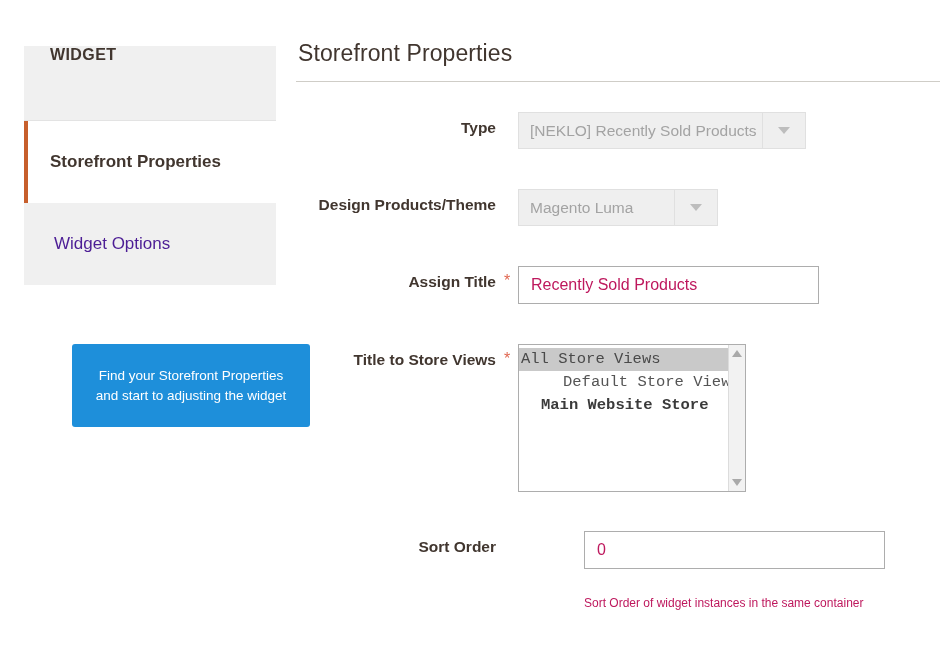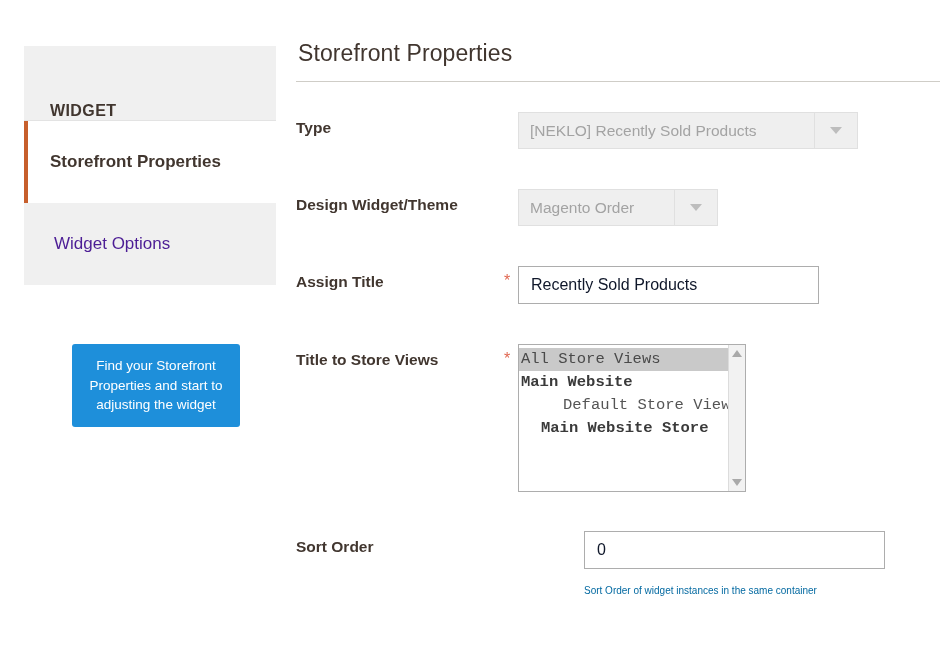--- a/index.html
+++ b/index.html
@@ -21,21 +21,21 @@
     position: absolute;
     left: 24px;
     top: 46px;
     width: 252px;
     background: #f0f0f0;
     box-sizing: border-box;
   }
   #sidebar-header {
     height: 75px;
     display: flex;
-    align-items: flex-end;
+    align-items: flex-start;
     padding-left: 26px;
     border-bottom: 1px solid #e3e3e3;
     box-sizing: border-box;
   }
   #sidebar-header .title {
     font-size: 16px;
     font-weight: bold;
     color: #41362f;
     letter-spacing: 0.4px;
   }
@@ -57,21 +57,21 @@
     font-weight: bold;
     padding-left: 22px;
   }
   .side-item .label { line-height: 1.2; }
 
   
   #callout {
     position: absolute;
     left: 72px;
     top: 344px;
-    width: 168px;
+    width: 238px;
     height: 83px;
     background: #1e8fda;
     border-radius: 3px;
     box-sizing: border-box;
     display: flex;
     align-items: center;
     justify-content: center;
   }
   #callout .callout-text {
     color: #ffffff;
@@ -107,20 +107,21 @@
 
   
   .form-row {
     position: absolute;
     left: 0;
     display: flex;
     align-items: flex-start;
   }
   .field-label {
     width: 200px;
+    text-align: right;
     font-size: 15.5px;
     font-weight: bold;
     color: #41362f;
     padding-top: 7px;
     box-sizing: border-box;
     white-space: nowrap;
   }
   .req-star {
     display: inline-block;
     width: 22px;
@@ -171,21 +172,21 @@
   
   .text-input {
     height: 38px;
     border: 1px solid #adadad;
     background: #ffffff;
     box-sizing: border-box;
     display: flex;
     align-items: center;
     padding: 17px 12px;
     font-size: 16px;
-    color: #0f172a;
+    color: #be185d;
   }
 
   
   .multi-wrap {
     width: 228px;
     height: 148px;
     border: 1px solid #adadad;
     background: #ffffff;
     box-sizing: border-box;
     display: flex;
@@ -232,23 +233,23 @@
     border-bottom: 7px solid #a9a9a9;
   }
   .sb-down {
     width: 0; height: 0;
     border-left: 5px solid transparent;
     border-right: 5px solid transparent;
     border-top: 7px solid #a9a9a9;
   }
 
   .help-note {
-    font-size: 10px;
-    color: #0369a1;
-    margin-top: 16px;
+    font-size: 12px;
+    color: #be185d;
+    margin-top: 27px;
     white-space: nowrap;
   }
 </style>
 </head>
 <body>
 
 <div id="sidebar">
   <div id="sidebar-header">
     <span class="title">WIDGET</span>
   </div>
@@ -266,35 +267,35 @@
 
 <div id="main">
   <h1 id="page-title">Storefront Properties</h1>
   <div id="title-rule"></div>
 </div>
 
 <div class="form-row" style="top:112px; left:296px;">
   <div class="field-label">Type</div>
   <span class="req-spacer"></span>
   <div class="field-control">
-    <div class="disabled-select" style="width:340px;">
+    <div class="disabled-select" style="width:288px;">
       <div class="sel-value">[NEKLO] Recently Sold Products</div>
       <div class="sel-arrow">
         <span class="tri-down"></span>
       </div>
     </div>
   </div>
 </div>
 
 <div class="form-row" style="top:189px; left:296px;">
-  <div class="field-label">Design Widget/Theme</div>
+  <div class="field-label">Design Products/Theme</div>
   <span class="req-spacer"></span>
   <div class="field-control">
     <div class="disabled-select" style="width:200px;">
-      <div class="sel-value">Magento Order</div>
+      <div class="sel-value">Magento Luma</div>
       <div class="sel-arrow">
         <span class="tri-down"></span>
       </div>
     </div>
   </div>
 </div>
 
 <div class="form-row" style="top:266px; left:296px;">
   <div class="field-label">Assign Title</div>
   <span class="req-star">*</span>
@@ -303,21 +304,20 @@
   </div>
 </div>
 
 <div class="form-row" style="top:344px; left:296px;">
   <div class="field-label">Title to Store Views</div>
   <span class="req-star">*</span>
   <div class="field-control">
     <div class="multi-wrap">
       <div class="multi-list">
         <div class="opt selected">All Store Views</div>
-        <div class="opt lvl1">Main Website</div>
         <div class="opt lvl3">Default Store View</div>
         <div class="opt lvl2">Main Website Store</div>
       </div>
       <div class="multi-scroll">
         <span class="sb-up"></span>
         <span class="sb-down"></span>
       </div>
     </div>
   </div>
 </div>

